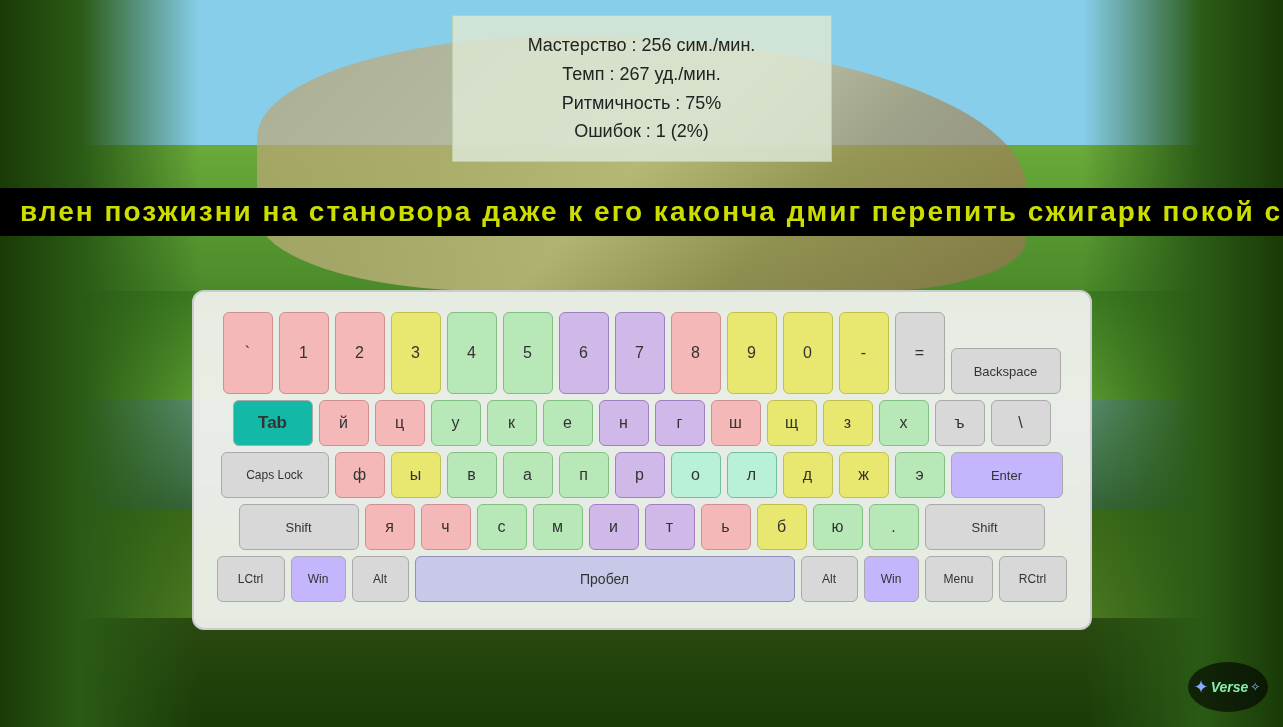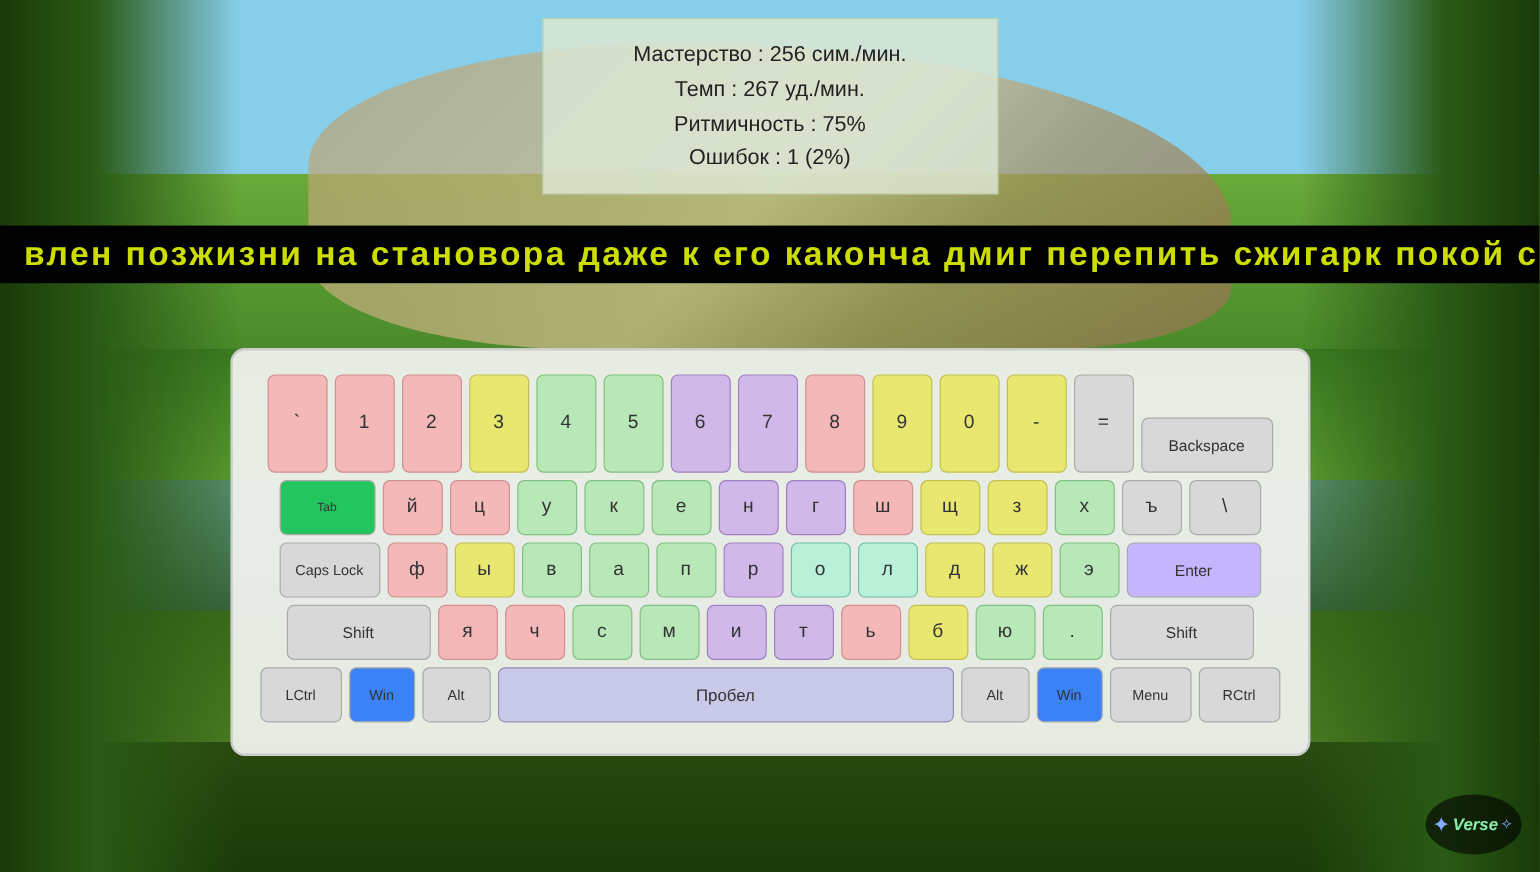--- a/index.html
+++ b/index.html
@@ -147,28 +147,28 @@
     .key-pink { background: #f4b8b8; border-color: #d09090; }
     .key-yellow { background: #e8e870; border-color: #c0c050; }
     .key-green { background: #b8e8b8; border-color: #80c080; }
     .key-purple { background: #d0b8e8; border-color: #a080c0; }
     .key-mint { background: #b8f0d8; border-color: #70c0a0; }
     .key-gray { background: #d8d8d8; border-color: #aaaaaa; }
     .key-space { background: #c8c8e8; border-color: #9090b8; }
 
     
     .key-backspace { width: 110px; background: #d8d8d8; border-color: #aaa; font-size: 13px; margin-top: 36px; }
-    .key-tab { width: 80px; background: #22c55e; border-color: #aaa; font-size: 10px; }
+    .key-tab { width: 80px; background: #14b8a6; border-color: #aaa; font-size: 17px; font-weight: bold; }
     .key-backslash { width: 60px; }
-    .key-capslock { width: 84px; background: #d8d8d8; border-color: #aaa; font-size: 12px; }
+    .key-capslock { width: 108px; background: #d8d8d8; border-color: #aaa; font-size: 12px; }
     .key-enter { width: 112px; background: #c4b5fd; border-color: #aaa; font-size: 13px; }
     .key-shift-l { width: 120px; background: #d8d8d8; border-color: #aaa; font-size: 13px; }
     .key-shift-r { width: 120px; background: #d8d8d8; border-color: #aaa; font-size: 13px; }
     .key-lctrl { width: 68px; background: #d8d8d8; border-color: #aaa; font-size: 12px; text-align: center; }
-    .key-win { width: 55px; background: #3b82f6; border-color: #aaa; font-size: 12px; }
+    .key-win { width: 55px; background: #c4b5fd; border-color: #aaa; font-size: 12px; }
     .key-alt { width: 57px; background: #d8d8d8; border-color: #aaa; font-size: 12px; }
     .key-space-bar { flex: 1; max-width: 380px; background: #c8c8e8; border-color: #9090b8; font-size: 14px; }
     .key-menu { width: 68px; background: #d8d8d8; border-color: #aaa; font-size: 12px; }
     .key-rctrl { width: 68px; background: #d8d8d8; border-color: #aaa; font-size: 12px; }
 
     
     .logo-watermark {
       position: absolute;
       bottom: 15px;
       right: 15px;

